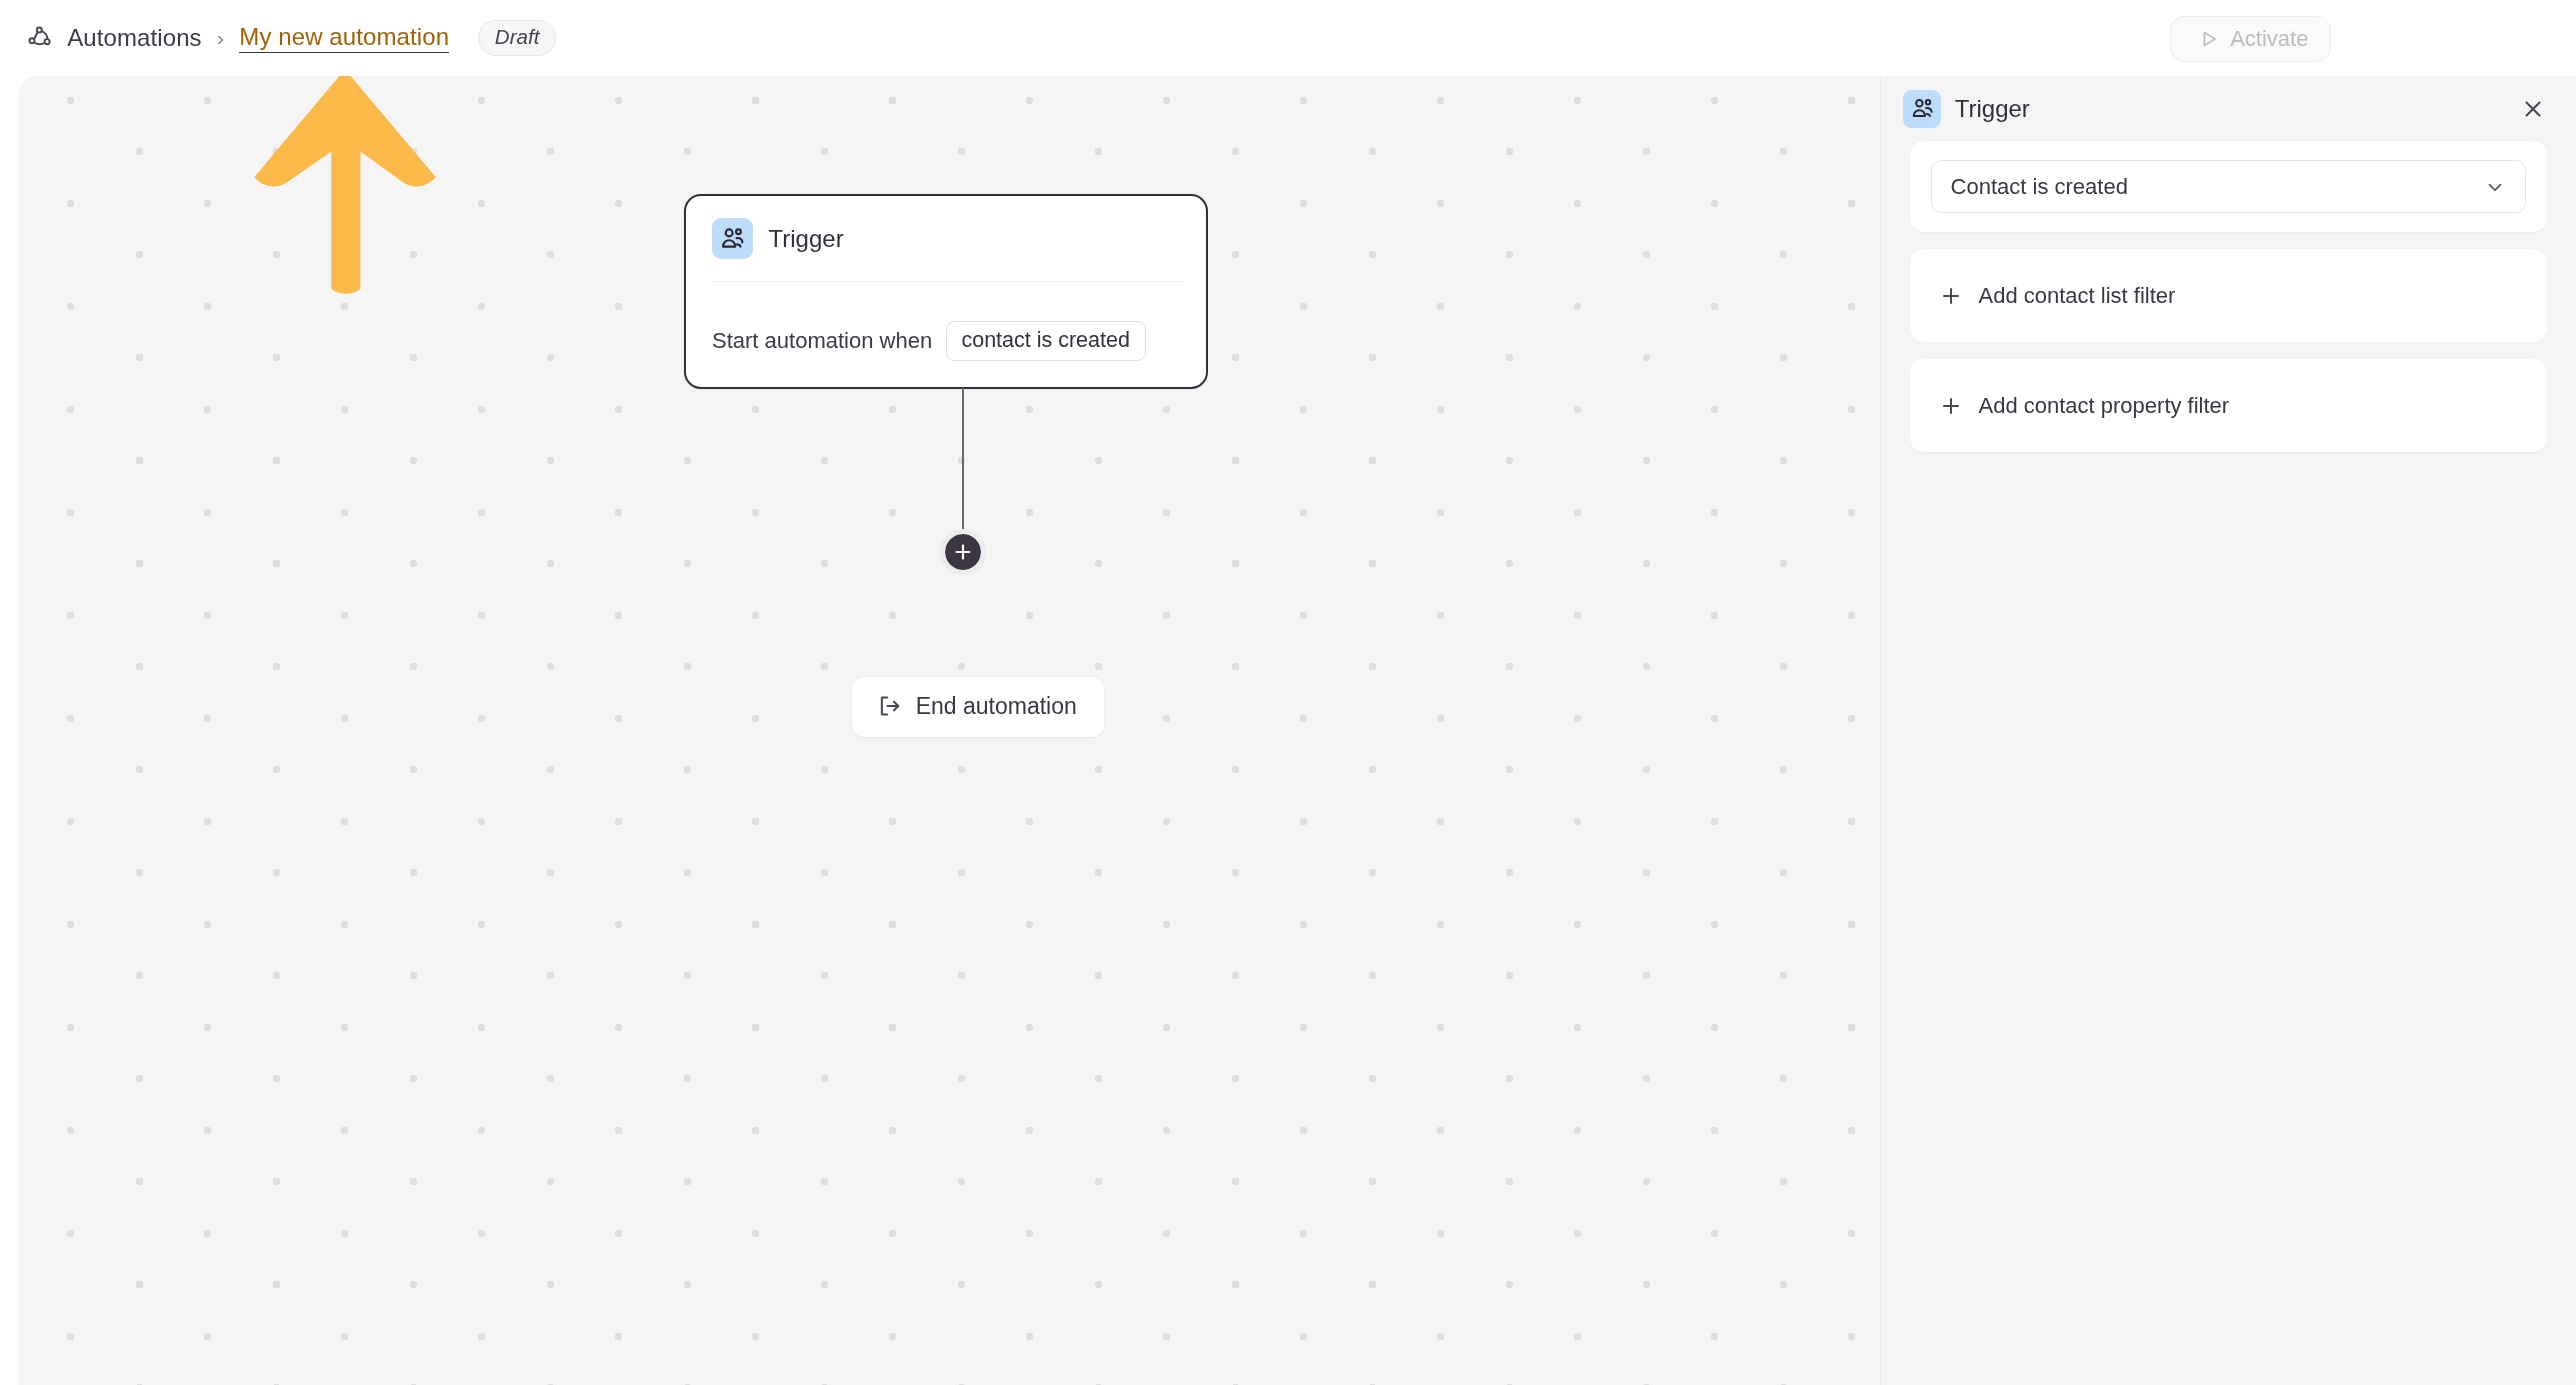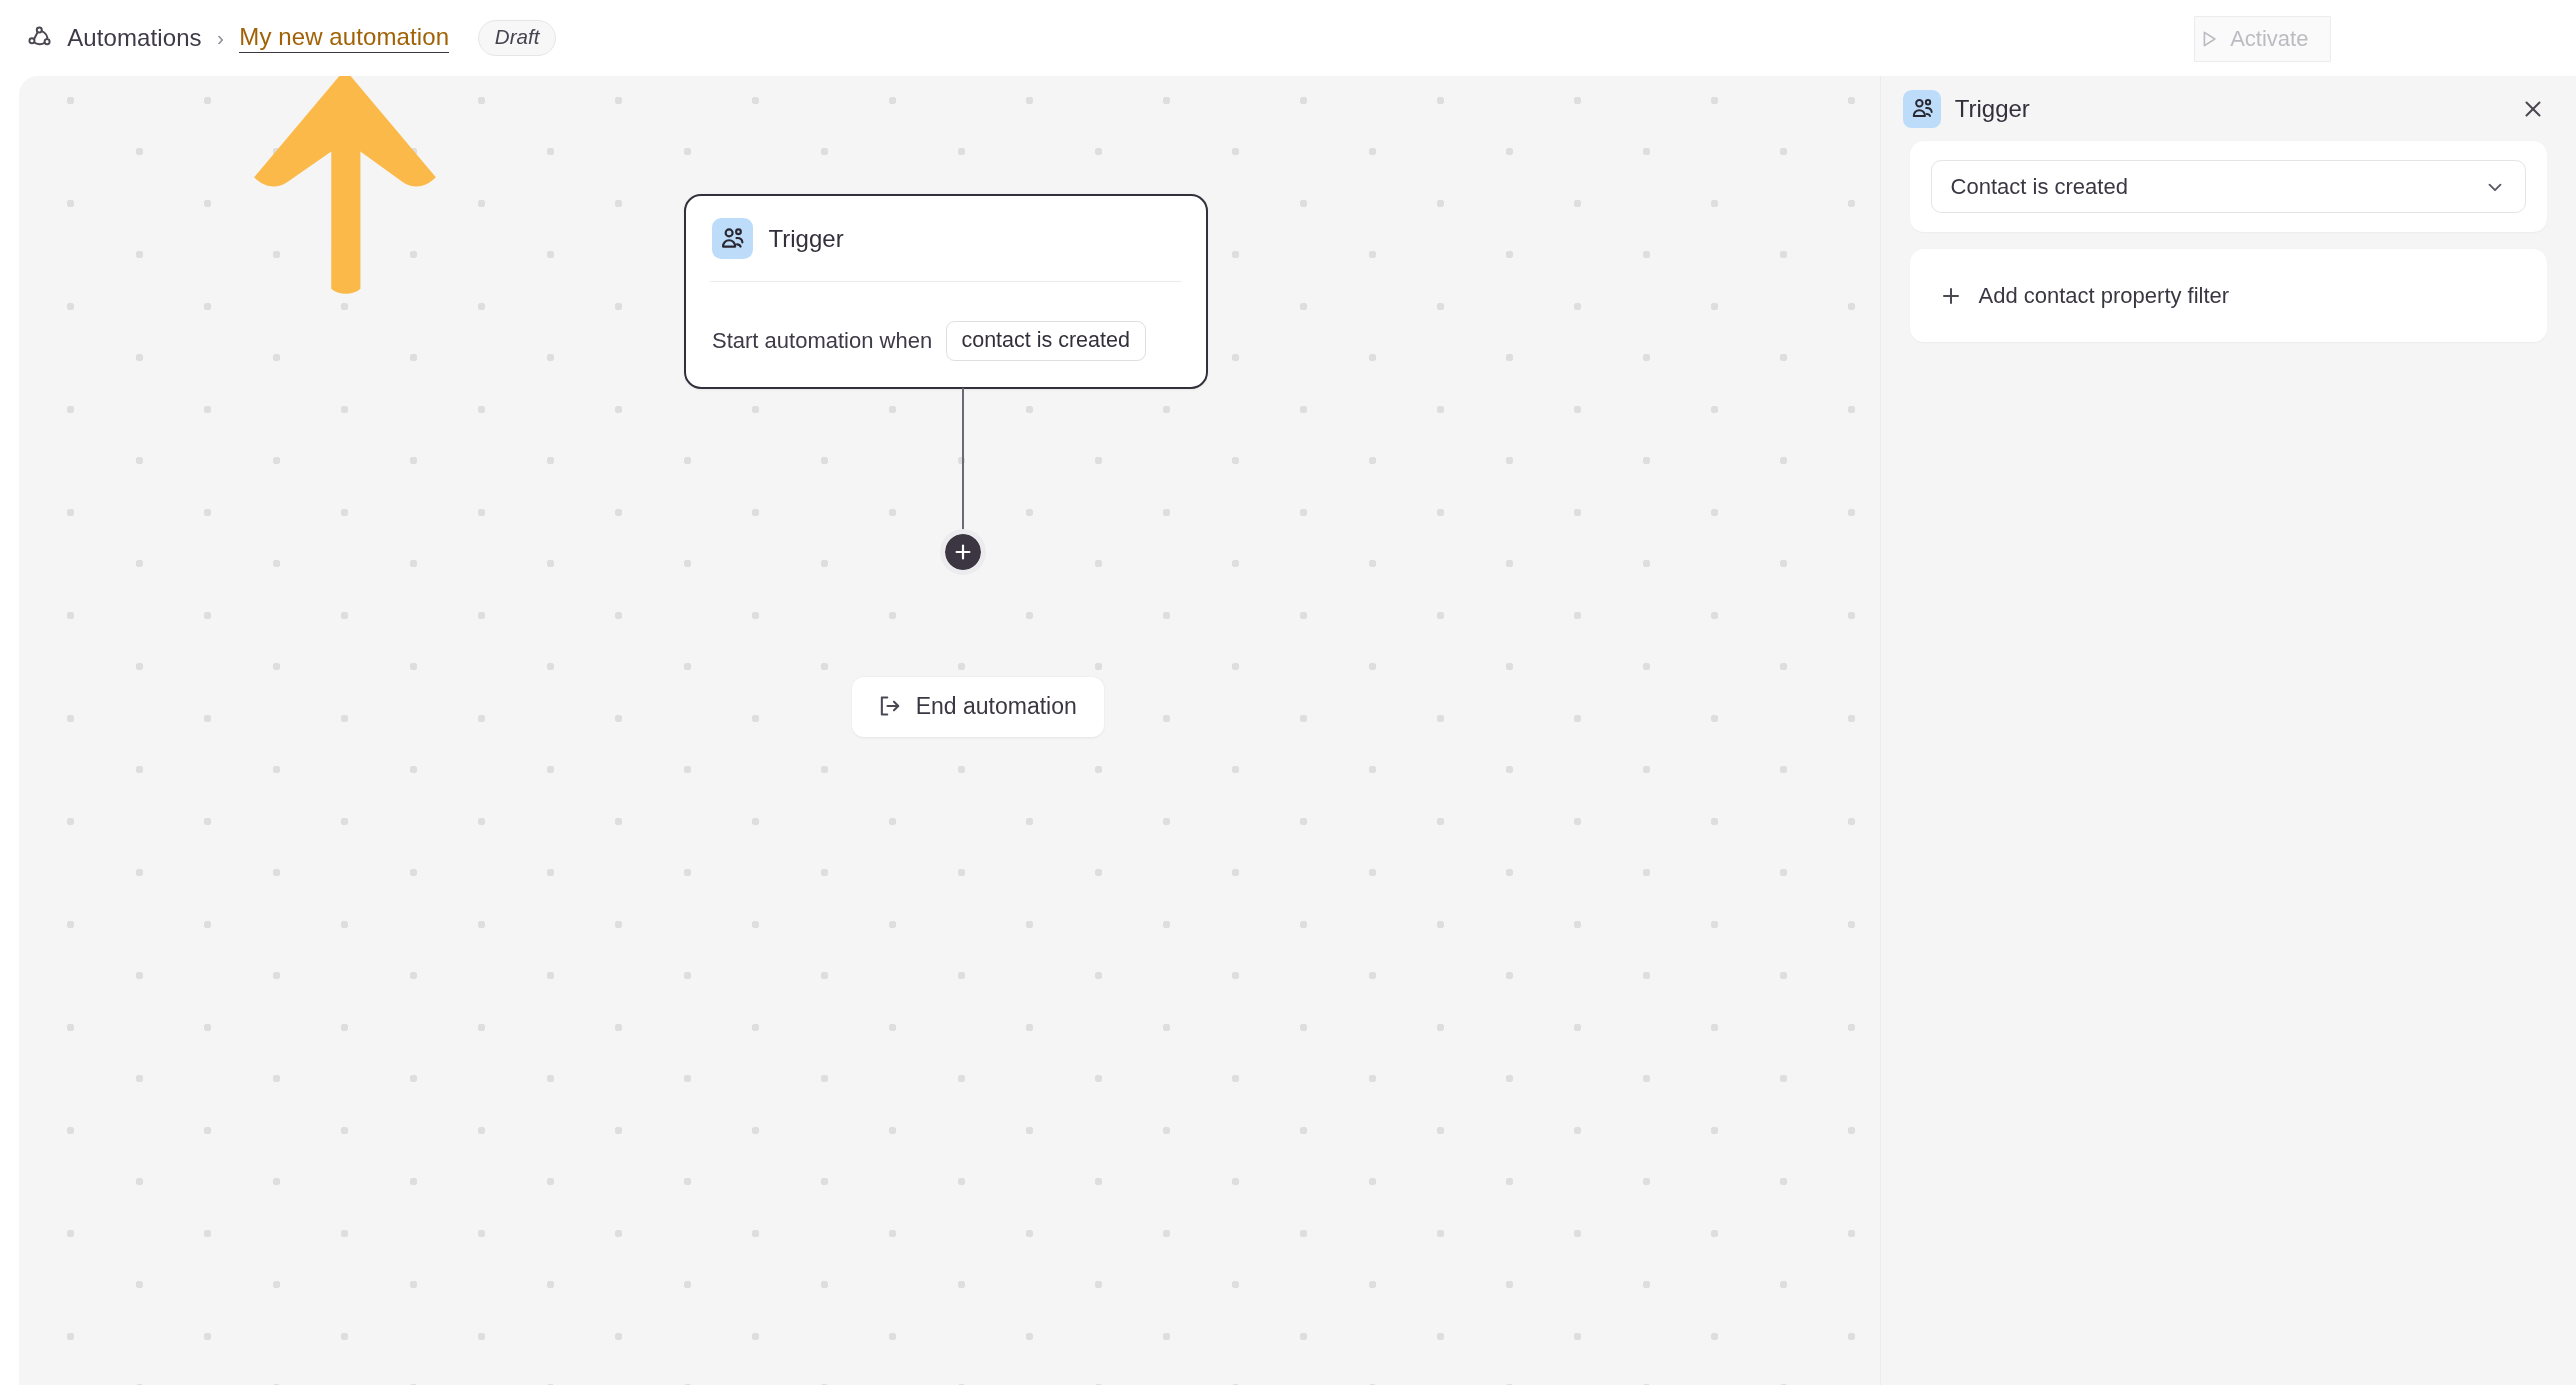--- a/index.html
+++ b/index.html
@@ -42,24 +42,24 @@
     border: 0.9px solid #e6e6e9;
     border-radius: 858px;
     padding: 6px 15.5px 6.9px;
     line-height: 1;
     font-style: italic;
   }
   #activate-btn {
     position: absolute; right: 20.6px; top: 15.5px;
     height: 46px;
     display: flex; align-items: center; gap: 10.3px;
-    padding: 0 22px 0 3px;
+    padding: 0 22px 0 27px;
     background: #fafafa;
     border: 0.9px solid #ececee;
-    border-radius: 1px;
+    border-radius: 14px;
     color: #bdbbc2;
     font-size: 22px;
     cursor: default;
   }
   #activate-btn svg { width: 22px; height: 22px; display: block; }
 
   
   #canvas {
     position: absolute;
     left: 19px; top: 76px;
@@ -342,25 +342,34 @@
     <div id="trigger-select">
       <span class="val">Contact is created</span>
       <span>
         <svg viewBox="0 0 24 24" fill="none" stroke="currentColor" stroke-width="2" stroke-linecap="round" stroke-linejoin="round">
           <path d="M6 9.5 L12 15.5 L18 9.5"></path>
         </svg>
       </span>
     </div>
   </div>
 
-
   <div class="panel-card filter-card">
     <span>
       <svg viewBox="0 0 24 24" fill="none" stroke="currentColor" stroke-width="2" stroke-linecap="round">
         <path d="M12 5 L12 19"></path>
           <path d="M5 12 L19 12"></path>
       </svg>
     </span>
+    <span class="lbl">Add contact list filter</span>
+  </div>
+
+  <div class="panel-card filter-card">
+    <span>
+      <svg viewBox="0 0 24 24" fill="none" stroke="currentColor" stroke-width="2" stroke-linecap="round">
+        <path d="M12 5 L12 19"></path>
+          <path d="M5 12 L19 12"></path>
+      </svg>
+    </span>
     <span class="lbl">Add contact property filter</span>
   </div>
 
 </div>
 
 
 </body></html>

